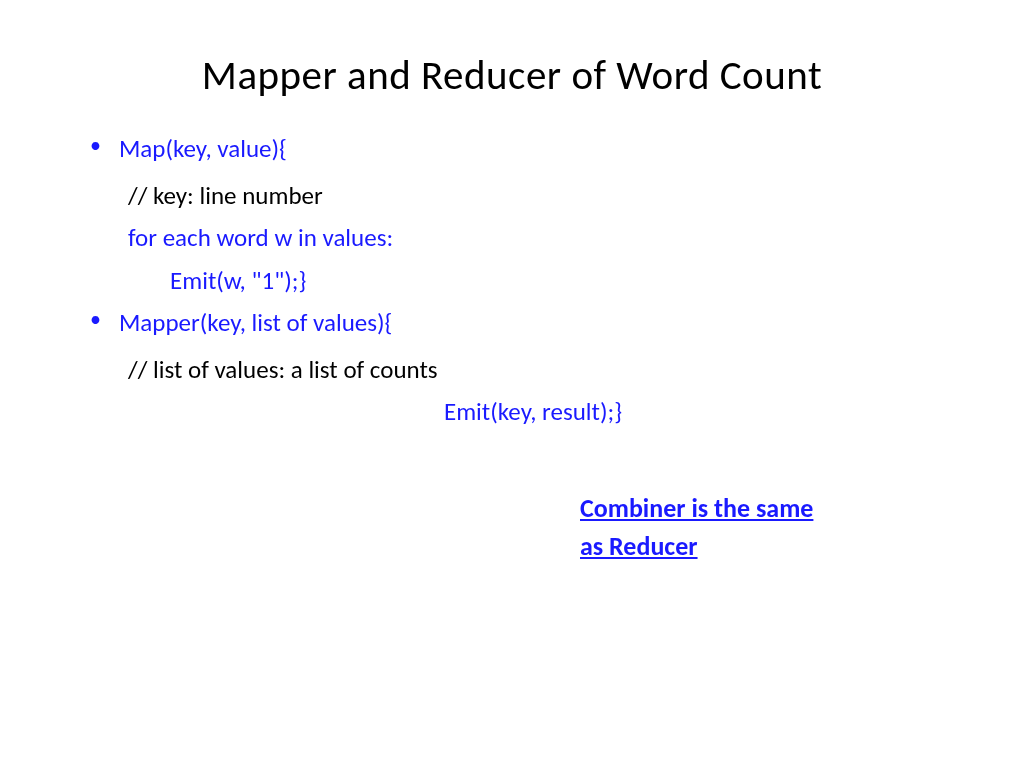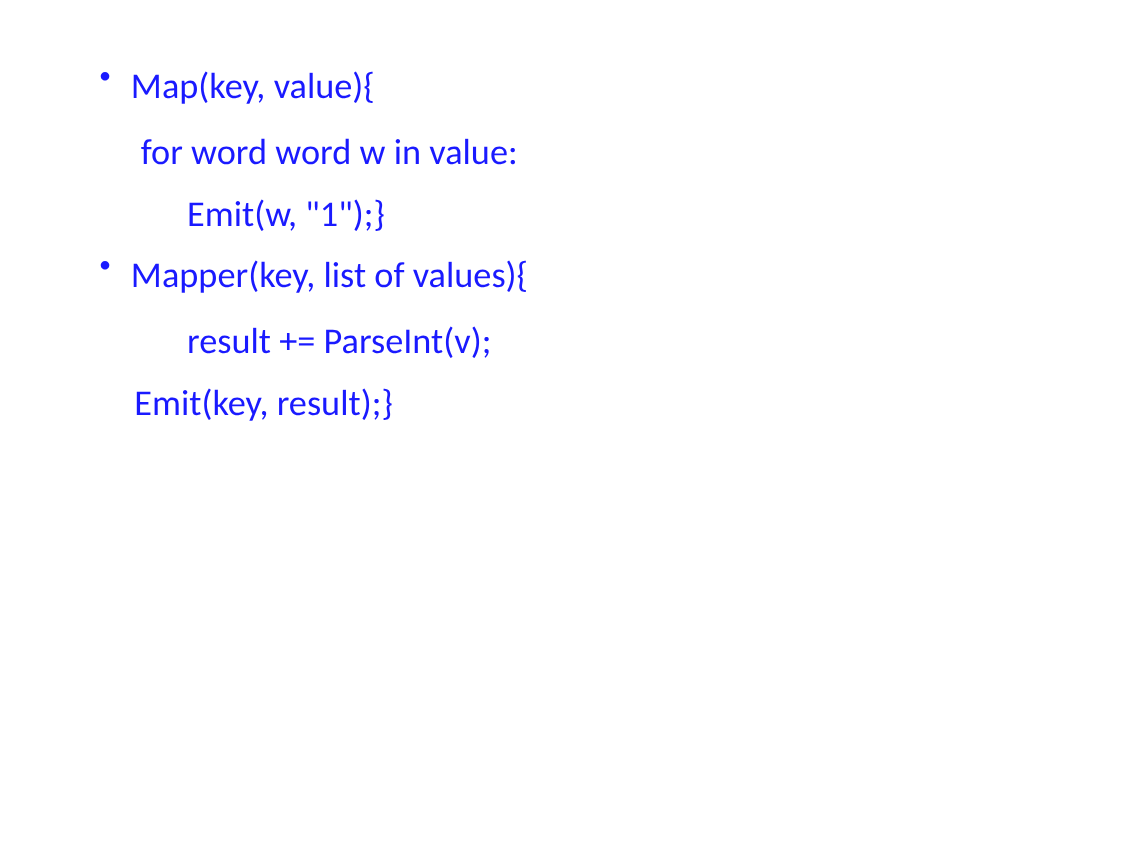--- a/index.html
+++ b/index.html
@@ -33,21 +33,21 @@
     margin-bottom: 4px;
   }
   .bullet {
     color: #1a1aff;
     font-size: 22px;
     margin-right: 18px;
     margin-left: 10px;
     line-height: 1.6;
   }
   .line {
-    font-size: 33px;
+    font-size: 25px;
     line-height: 1.7;
     color: #000;
   }
   .blue { color: #1a1aff; }
   .indent1 { padding-left: 48px; }
   .indent2 { padding-left: 90px; }
   .note {
     position: absolute;
     left: 500px;
     top: 362px;
@@ -55,32 +55,38 @@
     font-weight: 700;
     color: #1a1aff;
     text-decoration: underline;
     line-height: 1.45;
   }
 </style>
 </head>
 <body>
 
 <div class="slide">
+  <h1 class="title">Mapper and Reducer of Word Count</h1>
 
   <div class="content">
 
     <div class="bullet-item">
       <span class="bullet">•</span>
       <span class="line blue">Map(key, value){</span>
     </div>
-    <div class="line blue indent1">for word word w in value:</div>
+    <div class="line indent1">// key: line number</div>
+    <div class="line blue indent1">for each word w in values:</div>
     <div class="line blue indent2">Emit(w, "1");}</div>
 
     <div class="bullet-item">
       <span class="bullet">•</span>
       <span class="line blue">Mapper(key, list of values){</span>
     </div>
-    <div class="line blue indent2">result += ParseInt(v);</div>
-    <div class="line blue indent1" style="padding-left:42px;">Emit(key, result);}</div>
+    <div class="line indent1">// list of values: a list of counts</div>
+    <div class="line blue indent1" style="padding-left:42px;text-align:center;">Emit(key, result);}</div>
 
+    <div class="note">
+      <div>Combiner is the same</div>
+      <div>as Reducer</div>
+    </div>
 
   </div>
 </div>
 
 </body></html>

